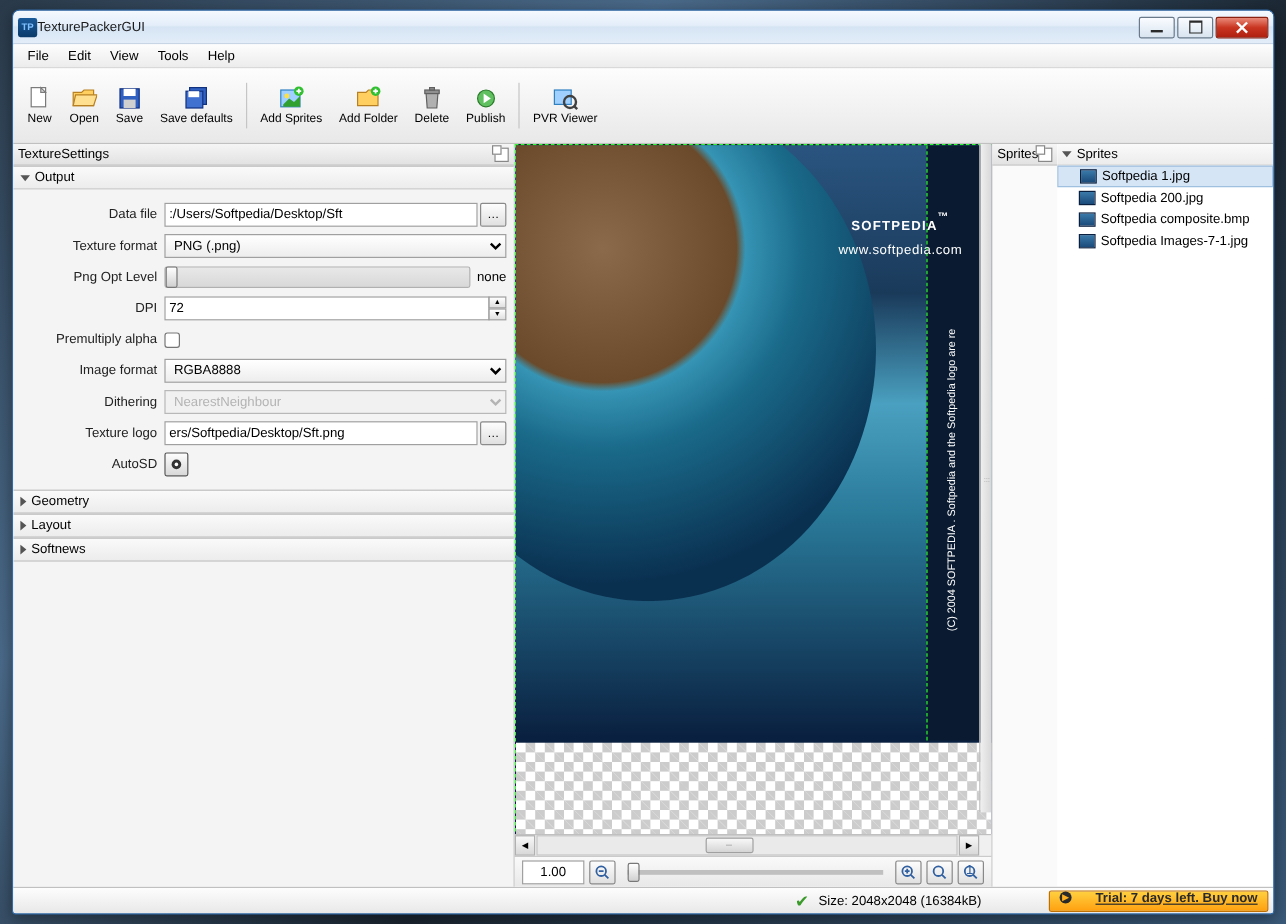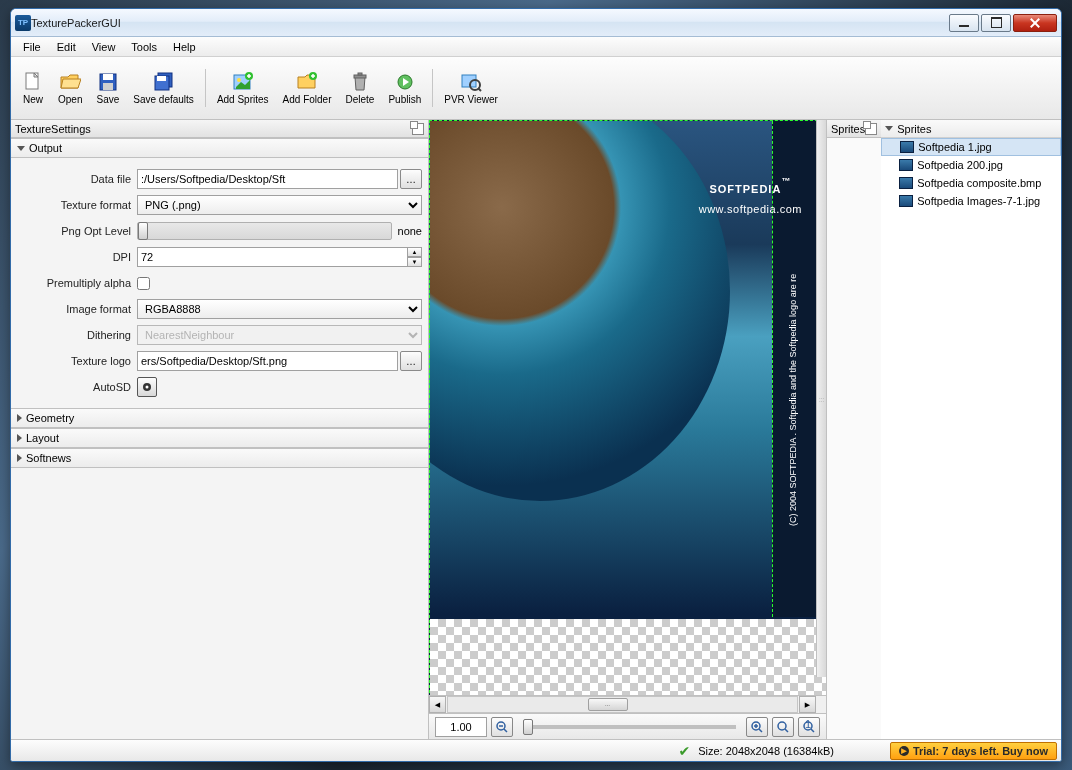--- a/index.html
+++ b/index.html
@@ -86,21 +86,21 @@
 
 .sprite-list { flex:1; background:#fff; overflow:auto; }
 .sprite-hdr { background: linear-gradient(#fafafa,#ececec); border-bottom:1px solid #d0d0d0; height:18px; padding:0 4px; display:flex; align-items:center; font-size:11px; }
 .sprite-item { display:flex; align-items:center; height:18px; padding: 0 4px 0 18px; gap: 4px; font-size:11px; cursor:default; }
 .sprite-item.sel { background: #d5e5f5; border:1px solid #a0c0e0; }
 .sprite-item .sp-ic { width:14px; height:12px; background: linear-gradient(#3a7aaa,#1a4a7a); border:1px solid #0a2040; }
 
 
 .statusbar { height: 22px; border-top: 1px solid #c0c0c0; background: linear-gradient(#fdfdfd,#e8e8e8); display:flex; align-items:center; justify-content:flex-end; padding: 0 4px; gap: 8px; font-size:11px; }
 .ok-icon { color:#3a9a2a; font-size:14px; }
-.trial { background: linear-gradient(#ffd040,#ffa010); border:1px solid #c07000; border-radius:2px; height: 18px; padding: 0 8px; display:flex; align-items:center; gap:4px; font-weight:bold; color:#2a2a2a; }
+.trial { background: linear-gradient(#ffd040,#ffa010); border:1px solid #c07000; border-radius:2px; height: 18px; padding: 0 8px; display:flex; gap:20px; font-weight:bold; color:#2a2a2a;text-decoration:underline; }
 .trial .dot { width:10px; height:10px; background:#2a2a2a; border-radius:50%; display:inline-flex; align-items:center; justify-content:center; color:#ffb020; font-size:7px; }
 
 
 svg { display:block; }
 </style>
 </head>
 <body>
 
 <div class="window">
 

